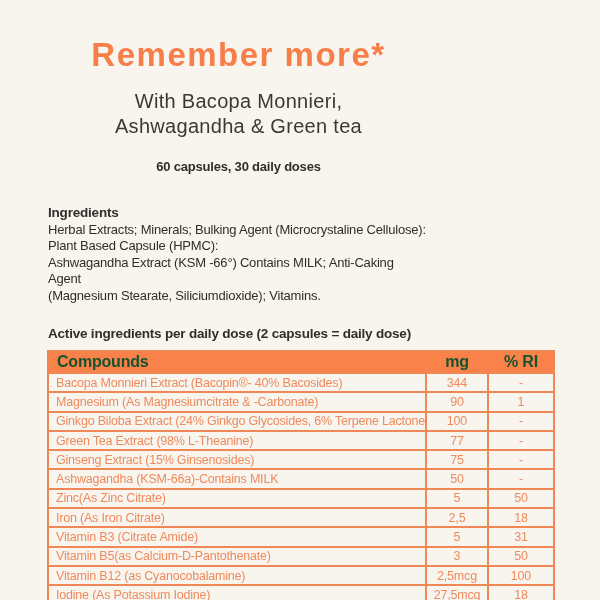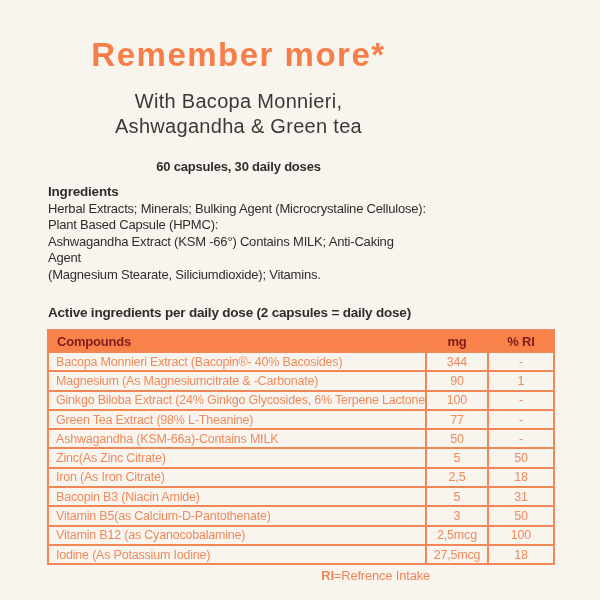--- a/index.html
+++ b/index.html
@@ -28,21 +28,21 @@
     letter-spacing: 0.3px;
   }
   .dose-info {
     margin-top: 20px;
     text-align: center;
     font-size: 13px; font-weight: 600;
     color: #2F2E2B;
     letter-spacing: -0.2px;
   }
   .ingredients {
-    margin: 10px 48px 0 48px;
+    margin: 31px 48px 0 48px;
     font-size: 13px; line-height: 16.5px;
     letter-spacing: -0.2px;
   }
   .ingredients-heading { font-weight: 700; font-size: 13.5px; }
   .active-heading {
     margin: 22px 48px 0 48px;
     font-weight: 700; font-size: 13.5px;
     letter-spacing: -0.2px;
   }
 
@@ -50,22 +50,22 @@
     margin: 9px 47px 0 47px;
     width: 506px;
     border-collapse: collapse;
     table-layout: fixed;
   }
   table.compounds th, table.compounds td {
     border: 2px solid #EF8756;
   }
   table.compounds th {
     background: #F9814A;
-    color: #7f1d1d;
-    font-size: 13px; font-weight: 600;
+    color: #14532d;
+    font-size: 16px; font-weight: 600;
     height: 20px;
     text-align: left;
     padding: 0 0 0 8px;
     letter-spacing: -0.2px;
   }
   table.compounds th.num, table.compounds td.num { text-align: center; padding: 0; }
   table.compounds td {
     color: #EF8A5D;
     font-size: 12.5px;
     height: 17.3px;
@@ -137,36 +137,41 @@
           <td>Ginkgo Biloba Extract (24% Ginkgo Glycosides, 6% Terpene Lactones)</td>
           <td class="num">100</td>
           <td class="num">-</td>
         </tr>
         <tr>
           <td>Green Tea Extract (98% L-Theanine)</td>
           <td class="num">77</td>
           <td class="num">-</td>
         </tr>
         <tr>
+          <td>Ginseng Extract (15% Ginsenosides)</td>
+          <td class="num">75</td>
+          <td class="num">-</td>
+        </tr>
+        <tr>
           <td>Ashwagandha (KSM-66a)-Contains MILK</td>
           <td class="num">50</td>
           <td class="num">-</td>
         </tr>
         <tr>
           <td>Zinc(As Zinc Citrate)</td>
           <td class="num">5</td>
           <td class="num">50</td>
         </tr>
         <tr>
           <td>Iron (As Iron Citrate)</td>
           <td class="num">2,5</td>
           <td class="num">18</td>
         </tr>
         <tr>
-          <td>Bacopin B3 (Niacin Amide)</td>
+          <td>Vitamin B3 (Citrate Amide)</td>
           <td class="num">5</td>
           <td class="num">31</td>
         </tr>
         <tr>
           <td>Vitamin B5(as Calcium-D-Pantothenate)</td>
           <td class="num">3</td>
           <td class="num">50</td>
         </tr>
         <tr>
           <td>Vitamin B12 (as Cyanocobalamine)</td>

